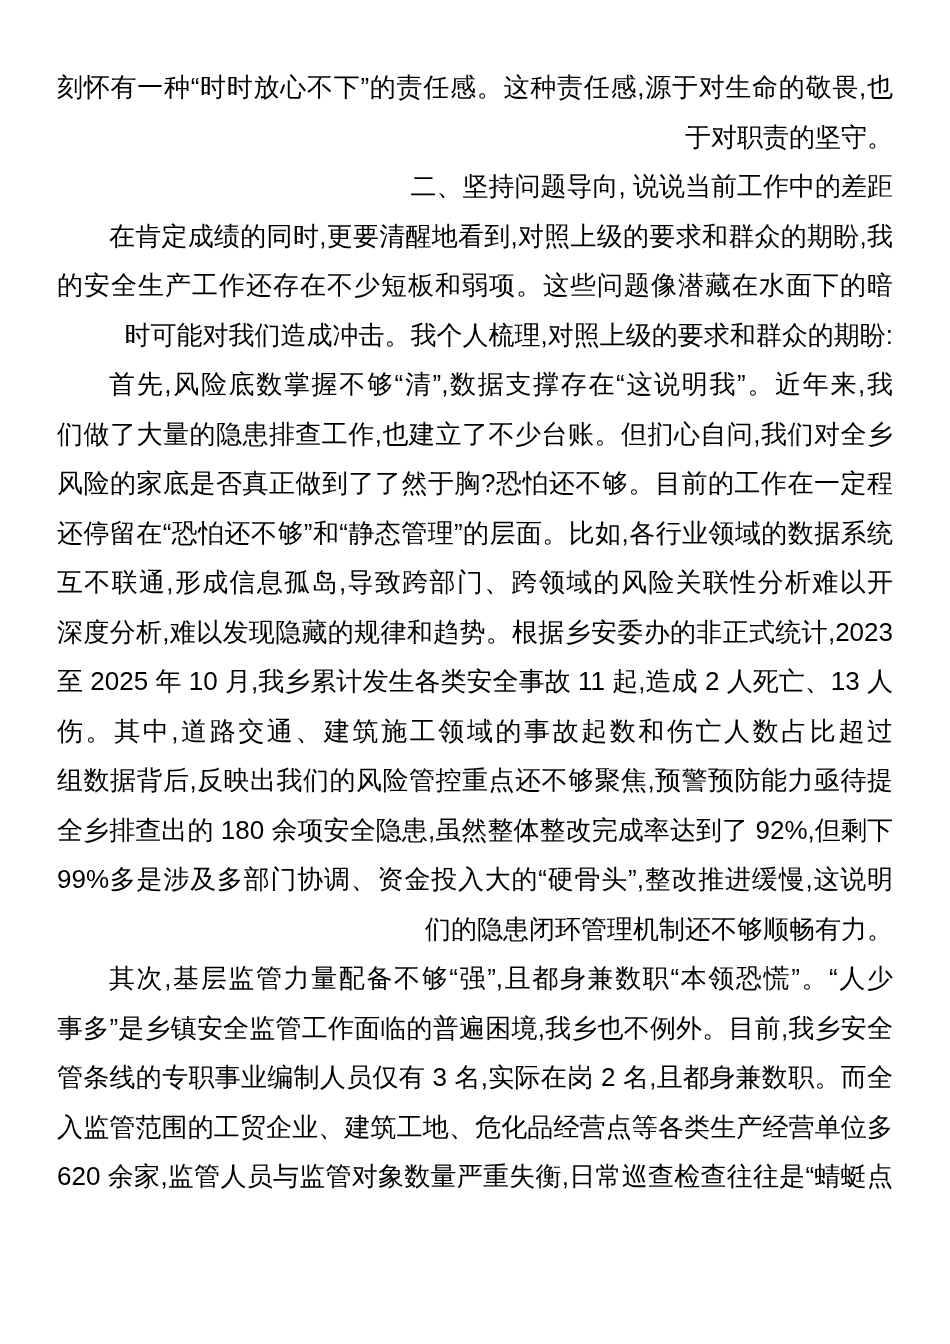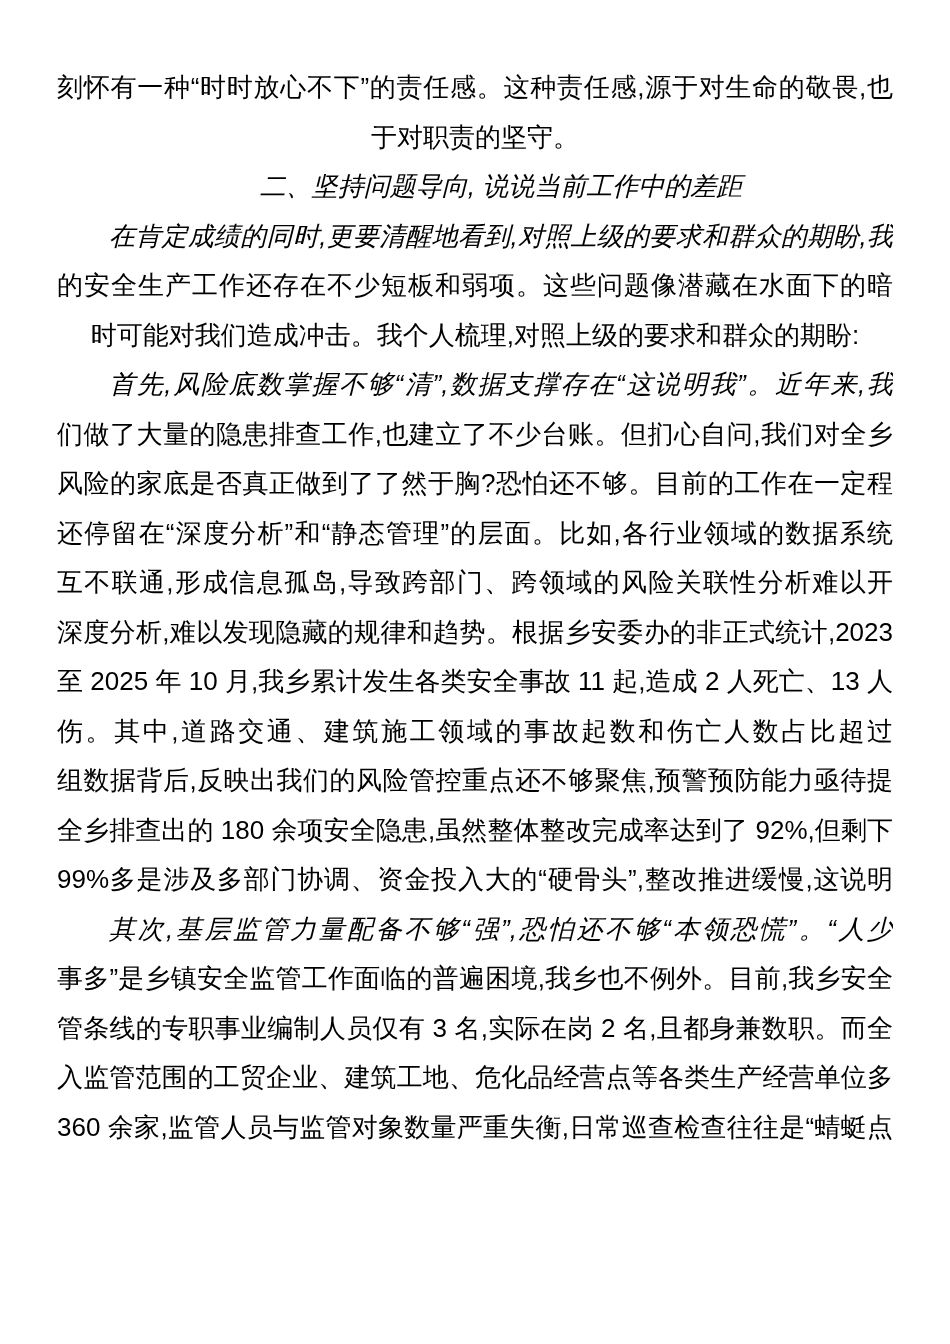--- a/index.html
+++ b/index.html
@@ -21,32 +21,31 @@
   }
   .doc-line {
     height: 49.5px;
     line-height: 49.5px;
     font-size: 26px;
     font-family: "Liberation Sans", "DejaVu Sans", sans-serif;
     font-weight: 400;
     color: #000000;
     overflow: hidden;
     white-space: normal;
-    text-align: center;
+    text-align: right;
   }
   
   .doc-line.fill {
     text-align: justify;
     text-align-last: justify;
     text-justify: inter-ideograph;
   }
   
   .doc-line.indent {
     text-indent: 2em;
-    font-style: italic;
   }
 </style>
 </head>
 <body>
 
 <div class="page">
   <div id="doc-body">
       <div class="paragraph">
         <div class="doc-line fill">刻怀有一种“时时放心不下”的责任感。这种责任感,源于对生命的敬畏,也源</div>
         <div class="doc-line">于对职责的坚守。</div>
@@ -56,30 +55,31 @@
       </div>
       <div class="paragraph">
         <div class="doc-line fill indent">在肯定成绩的同时,更要清醒地看到,对照上级的要求和群众的期盼,我乡</div>
         <div class="doc-line fill">的安全生产工作还存在不少短板和弱项。这些问题像潜藏在水面下的暗礁,随</div>
         <div class="doc-line">时可能对我们造成冲击。我个人梳理,对照上级的要求和群众的期盼:</div>
       </div>
       <div class="paragraph">
         <div class="doc-line fill indent">首先,风险底数掌握不够“清”,数据支撑存在“这说明我”。近年来,我</div>
         <div class="doc-line fill">们做了大量的隐患排查工作,也建立了不少台账。但扪心自问,我们对全乡安全</div>
         <div class="doc-line fill">风险的家底是否真正做到了了然于胸?恐怕还不够。目前的工作在一定程度上</div>
-        <div class="doc-line fill">还停留在“深度分析”和“静态管理”的层面。比如,各行业领域的数据系统</div>
+        <div class="doc-line fill">还停留在“恐怕还不够”和“静态管理”的层面。比如,各行业领域的数据系统</div>
         <div class="doc-line fill">互不联通,形成信息孤岛,导致跨部门、跨领域的风险关联性分析难以开展。我</div>
         <div class="doc-line fill">深度分析,难以发现隐藏的规律和趋势。根据乡安委办的非正式统计,2023 年</div>
         <div class="doc-line fill">至 2025 年 10 月,我乡累计发生各类安全事故 11 起,造成 2 人死亡、13 人受</div>
         <div class="doc-line fill">伤。其中,道路交通、建筑施工领域的事故起数和伤亡人数占比超过 70%。这</div>
         <div class="doc-line fill">组数据背后,反映出我们的风险管控重点还不够聚焦,预警预防能力亟待提升。</div>
         <div class="doc-line fill">全乡排查出的 180 余项安全隐患,虽然整体整改完成率达到了 92%,但剩下的</div>
         <div class="doc-line fill">99%多是涉及多部门协调、资金投入大的“硬骨头”,整改推进缓慢,这说明我</div>
+        <div class="doc-line">们的隐患闭环管理机制还不够顺畅有力。</div>
       </div>
       <div class="paragraph">
-        <div class="doc-line fill indent">其次,基层监管力量配备不够“强”,恐怕还不够“本领恐慌”。“人少</div>
+        <div class="doc-line fill indent">其次,基层监管力量配备不够“强”,且都身兼数职“本领恐慌”。“人少</div>
         <div class="doc-line fill">事多”是乡镇安全监管工作面临的普遍困境,我乡也不例外。目前,我乡安全监</div>
         <div class="doc-line fill">管条线的专职事业编制人员仅有 3 名,实际在岗 2 名,且都身兼数职。而全乡纳</div>
         <div class="doc-line fill">入监管范围的工贸企业、建筑工地、危化品经营点等各类生产经营单位多达</div>
-        <div class="doc-line fill">360 余家,监管人员与监管对象数量严重失衡,日常巡查检查往往是“蜻蜓点</div>
+        <div class="doc-line fill">620 余家,监管人员与监管对象数量严重失衡,日常巡查检查往往是“蜻蜓点</div>
       </div>
     </div>
 </div>
 
 </body></html>

